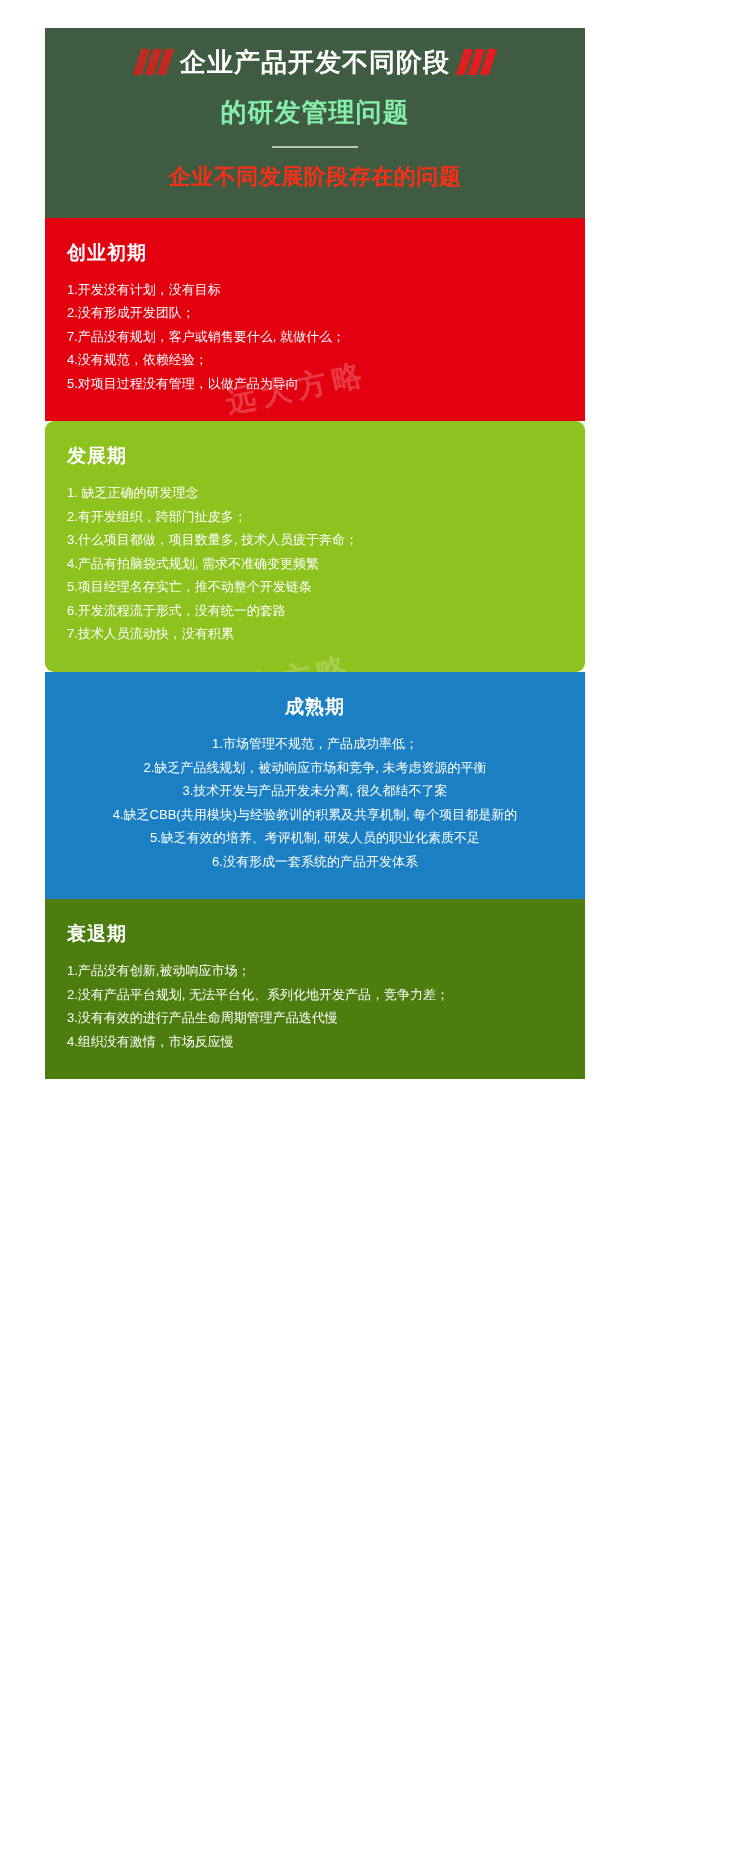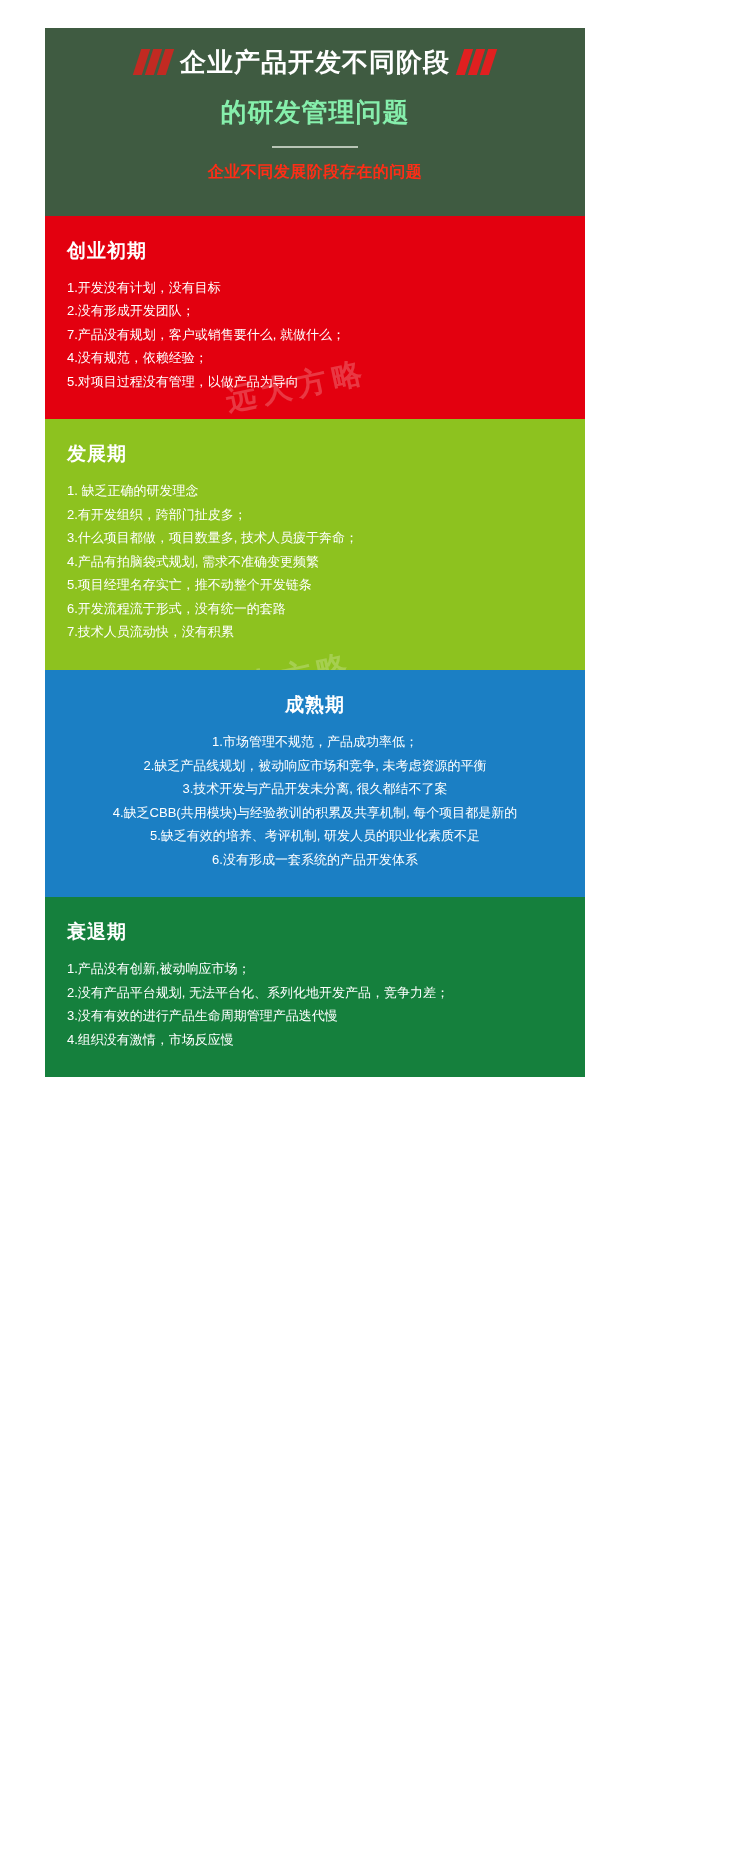--- a/index.html
+++ b/index.html
@@ -17,21 +17,21 @@
     position: absolute;
     left: 45px;
     top: 28px;
     width: 540px;
     background: #ffffff;
   }
 
   
   .header {
     background: #3f5b41;
-    padding: 18px 20px 33px 20px;
+    padding: 18px 20px 26px 20px;
     text-align: center;
     position: relative;
   }
   .header-title-row {
     display: flex;
     align-items: center;
     justify-content: center;
     gap: 10px;
   }
   .slashes {
@@ -64,21 +64,21 @@
     margin-top: 16px;
   }
   .divider {
     width: 86px;
     height: 2px;
     background: #b9c5b6;
     margin: 16px auto 14px auto;
   }
   .header-sub {
     color: #ff2d16;
-    font-size: 16px;
+    font-size: 22px;
     font-weight: bold;
     letter-spacing: 0.5px;
   }
 
   
   .section {
     padding: 22px 22px 24px 22px;
     position: relative;
   }
   .section h2 {
@@ -93,23 +93,23 @@
     padding: 0;
     list-style: none;
   }
   .section li {
     color: #ffffff;
     font-size: 13px;
     line-height: 1.58;
     margin-bottom: 3px;
   }
   .sec-red    { background: #e3000f; }
-  .sec-green  { background: #8dc21f; }
+  .sec-green  { background: #8dc21f; border-radius: 9px; }
   .sec-blue   { background: #1b7fc4; text-align: center; }
-  .sec-orange { background: #15803d; }
+  .sec-orange { background: #4d7c0f; }
 
   .sec-green h2 { color: #ffffff; }
   .sec-green li { color: #ffffff; }
 
   
   .watermark {
     position: absolute;
     color: rgba(255,255,255,0.22);
     font-size: 30px;
     font-weight: bold;

